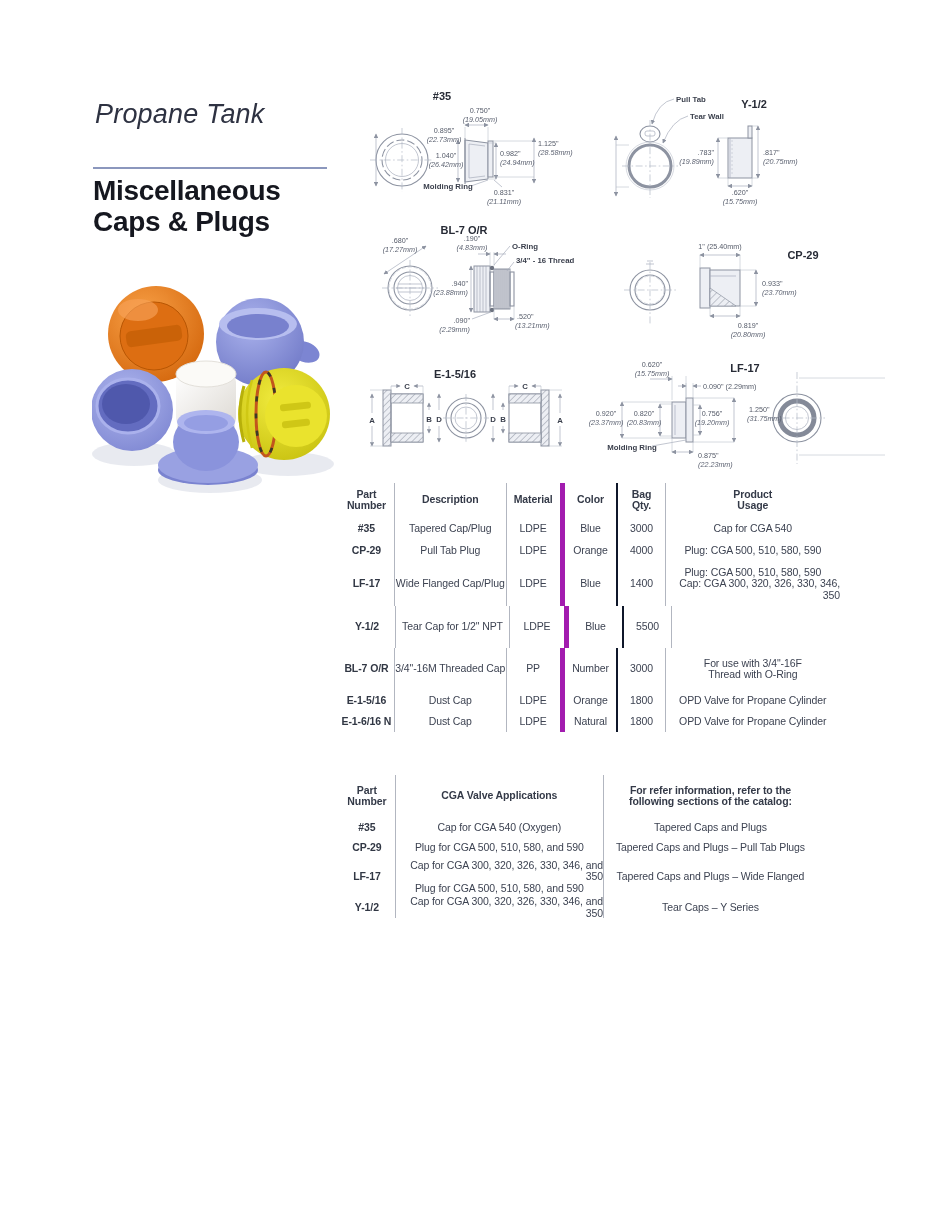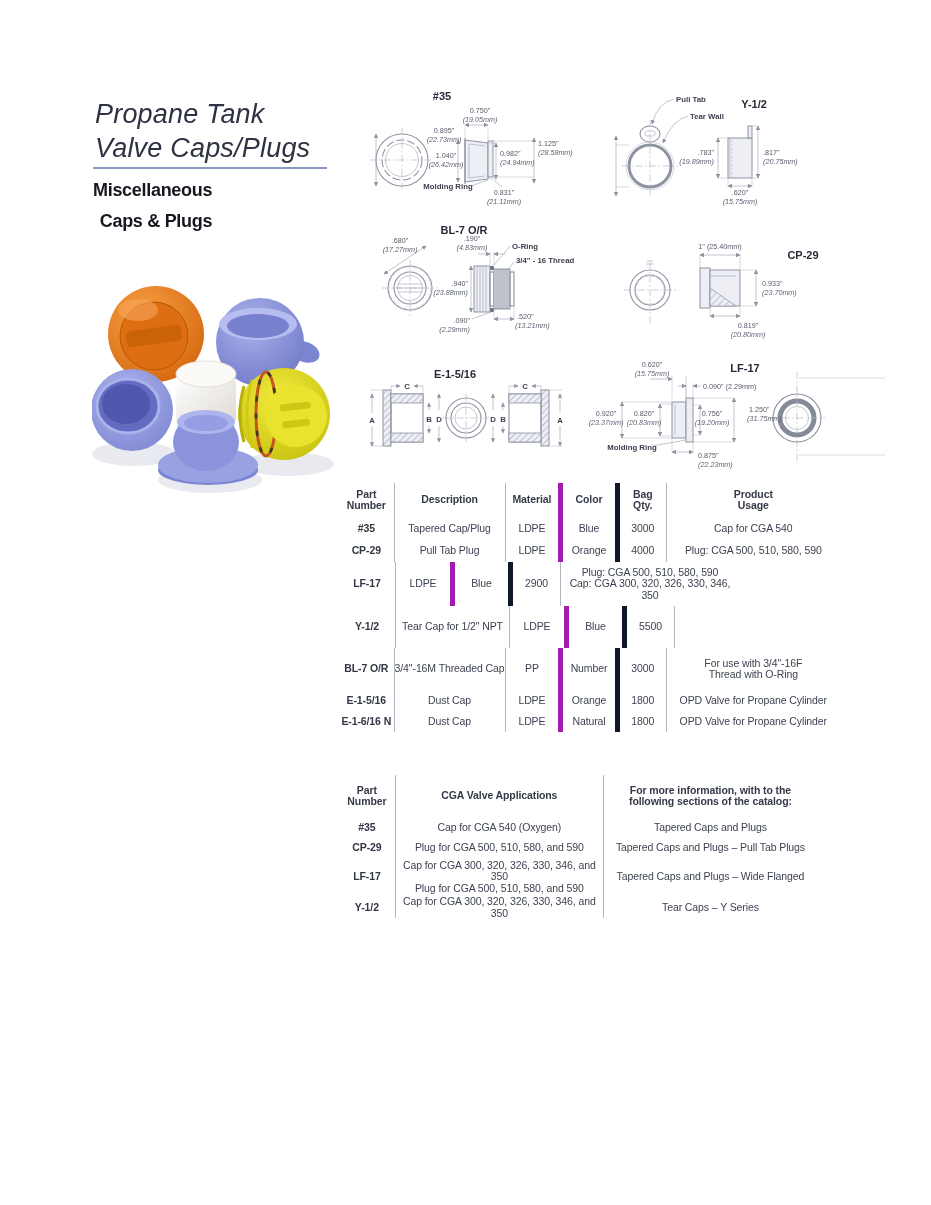--- a/index.html
+++ b/index.html
@@ -2,39 +2,39 @@
 <html><head>
 <meta charset="utf-8">
 <style>
   html,body{margin:0;padding:0;background:#ffffff;}
   #page{position:relative;width:885px;height:1205px;background:#ffffff;overflow:hidden;
         font-family:"Liberation Sans",sans-serif;}
   
   .title{position:absolute;left:95px;top:97px;font-style:italic;font-size:27px;line-height:34px;
          color:#2e3242;letter-spacing:0.2px;}
   .rule{position:absolute;left:93px;top:167px;width:234px;border-top:2px solid #8b97bd;}
-  .subtitle{position:absolute;left:93px;top:175px;font-weight:bold;font-size:18px;line-height:31px;
-            color:#15171f;letter-spacing:-0.3px;text-align:right;}
+  .subtitle{position:absolute;left:93px;top:175px;font-weight:bold;font-size:28px;line-height:31px;
+            color:#15171f;letter-spacing:-0.3px;}
   
   .tbl{position:absolute;display:flex;flex-direction:column;color:#3d4352;font-size:10.5px;letter-spacing:-0.1px;}
   .trow{display:flex;}
   .trow>div{display:flex;flex-direction:column;align-items:center;justify-content:center;
             text-align:center;line-height:11.5px;}
   .hd{font-weight:bold;color:#343a48;}
   .bold{font-weight:bold;color:#313744;}
   .t1c1{width:56px;border-right:1px solid #b2b6c0;}
   .t1c2{width:113px;border-right:1px solid #b2b6c0;}
   .t1c3{width:54px;border-right:5px solid #a21caf;}
-  .t1c4{width:53px;border-right:5px solid #0f172a;}
+  .t1c4{width:53px;border-right:2px solid #0f172a;}
   .t1c5{width:47px;border-right:1px solid #b2b6c0;}
   .t1c6{width:178px;}
   .t2c1{width:56px;border-right:1px solid #b2b6c0;}
   .t2c2{width:208px;border-right:1px solid #b2b6c0;}
   .t2c3{width:214px;}
-  .cellline{display:block;}
+  .cellline{display:block;text-align:right;}
   
   .drw{position:absolute;}
   text{font-family:"Liberation Sans",sans-serif;}
   .t7{font-size:7.2px;fill:#545a68;}
   .t7i{font-size:7.2px;font-style:italic;fill:#5d6372;}
   .tb8{font-size:7.8px;font-weight:bold;fill:#3a3f4c;}
   .tb11{font-size:11px;font-weight:bold;fill:#272b36;}
   .dln{stroke:#a7adbb;stroke-width:0.7;fill:none;}
   .thin{stroke:#b6bcc8;stroke-width:0.55;fill:none;}
   .cln{stroke:#b3b9c5;stroke-width:0.7;fill:none;stroke-dasharray:7 2.5 1.6 2.5;}
@@ -43,21 +43,20 @@
   .knl{stroke:#9aa0ae;stroke-width:0.6;}
   .thr{stroke:#7b8190;stroke-width:0.8;}
 </style>
 </head>
 <body>
 
 <div id="page">
 
   <div class="title">
     <div>Propane Tank</div>
-    <div>Valve Caps/Plugs</div>
   </div>
   <div class="rule"></div>
   <div class="subtitle">
     <div>Miscellaneous</div>
     <div>Caps &amp; Plugs</div>
   </div>
 
   <svg class="drw" style="left:92px;top:268px;" width="252" height="232" viewBox="0 0 252 232">
     <defs>
       <radialGradient id="gO" cx="38%" cy="32%" r="75%">
@@ -456,23 +455,24 @@
       <div class="t1c3">LDPE</div>
       <div class="t1c4">Orange</div>
       <div class="t1c5">4000</div>
       <div class="t1c6">
           <span class="cellline">Plug: CGA 500, 510, 580, 590</span>
           <span class="cellline"></span>
         </div>
     </div>
     <div class="trow" style="height:44px;">
       <div class="t1c1 bold">LF-17</div>
+      <div class="t1c2">Wide Flanged Cap/Plug</div>
       <div class="t1c3">LDPE</div>
       <div class="t1c4">Blue</div>
-      <div class="t1c5">2900</div>
+      <div class="t1c5">1400</div>
       <div class="t1c6">
           <span class="cellline">Plug: CGA 500, 510, 580, 590</span>
           <span class="cellline">Cap: CGA 300, 320, 326, 330, 346, 350</span>
         </div>
     </div>
     <div class="trow" style="height:42px;">
       <div class="t1c1 bold">Y-1/2</div>
       <div class="t1c2">Tear Cap for 1/2" NPT</div>
       <div class="t1c3">LDPE</div>
       <div class="t1c4">Blue</div>
@@ -516,21 +516,21 @@
   <div class="tbl" style="left:339px;top:775px;width:478px;">
     <div class="trow hd" style="height:42px;">
       <div class="t2c1">
           <span class="cellline">Part</span>
           <span class="cellline">Number</span>
         </div>
       <div class="t2c2">
           <span class="cellline">CGA Valve Applications</span>
         </div>
       <div class="t2c3">
-          <span class="cellline">For more information, with to the</span>
+          <span class="cellline">For refer information, refer to the</span>
           <span class="cellline">following sections of the catalog:</span>
         </div>
     </div>
     <div class="trow" style="height:21px;">
       <div class="t2c1 bold">#35</div>
       <div class="t2c2">
           <span class="cellline">Cap for CGA 540 (Oxygen)</span>
           <span class="cellline"></span>
         </div>
       <div class="t2c3">Tapered Caps and Plugs</div>

